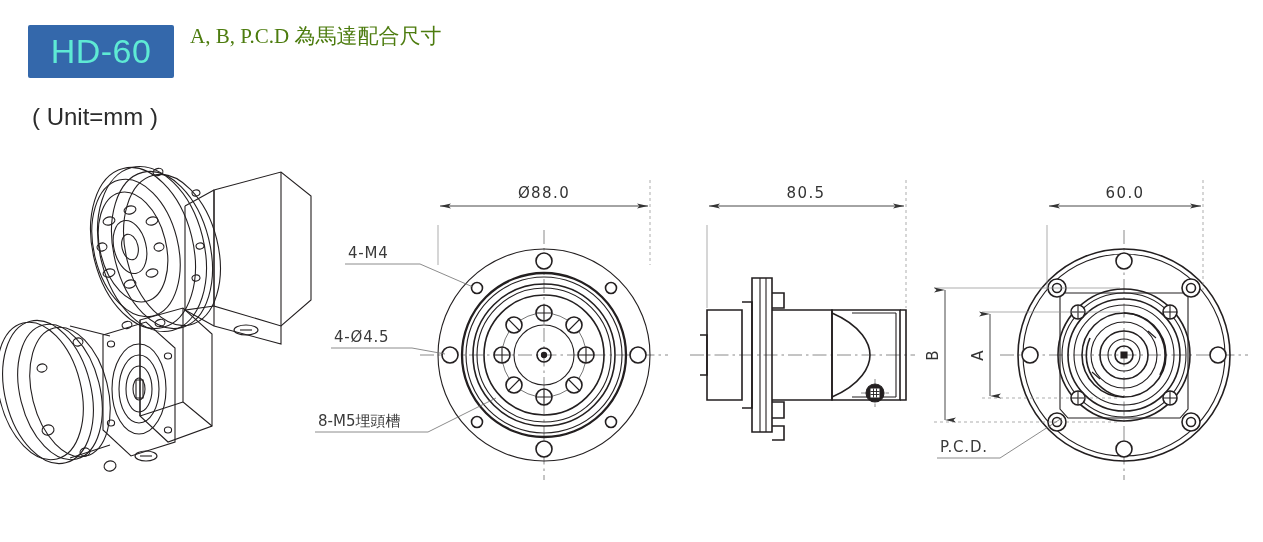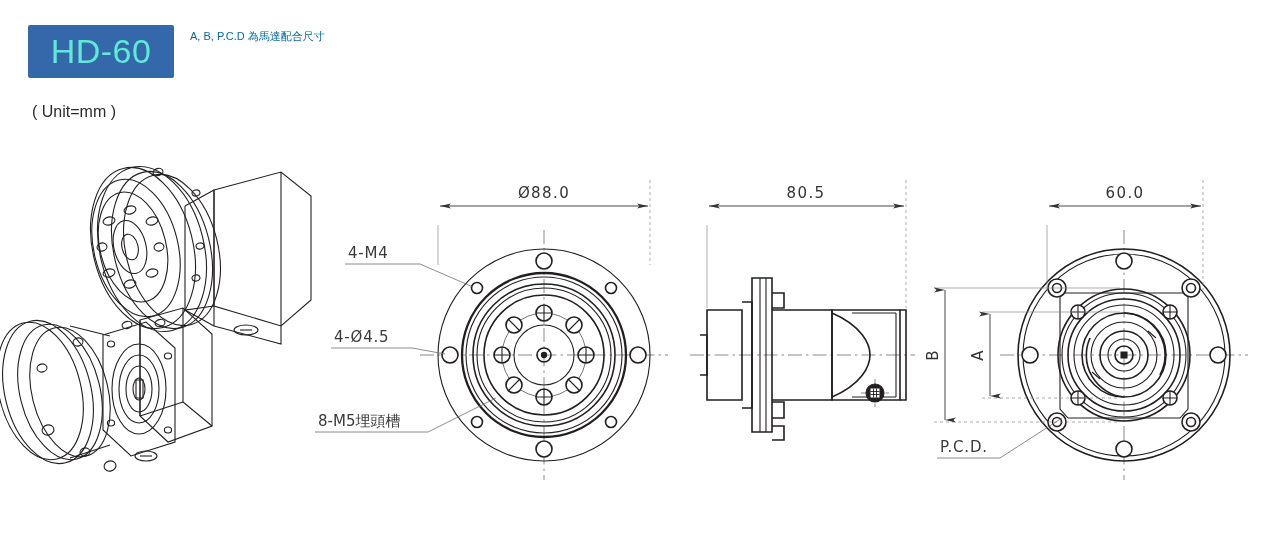--- a/index.html
+++ b/index.html
@@ -37,29 +37,30 @@
     color: #5eead4;
     font-size: 34px;
     letter-spacing: 0.5px;
     font-weight: 400;
   }
   #note-block {
     position: absolute;
     left: 190px; top: 22px;
   }
   .note-line {
-    font-size: 11px;
+    font-size: 21px;
     line-height: 29px;
-    color: #0369a1;
+    color: #4d7c0f;
     white-space: nowrap;
+    font-family: Liberation Serif, serif;
   }
   #unit-note {
     position: absolute;
     left: 32px; top: 103px;
-    font-size: 16px;
+    font-size: 24px;
     color: #2b2b2b;
     white-space: nowrap;
   }
 
   
   #drawing {
     position: absolute;
     left: 0; top: 130px;
     width: 1082px;
     height: 412px;

